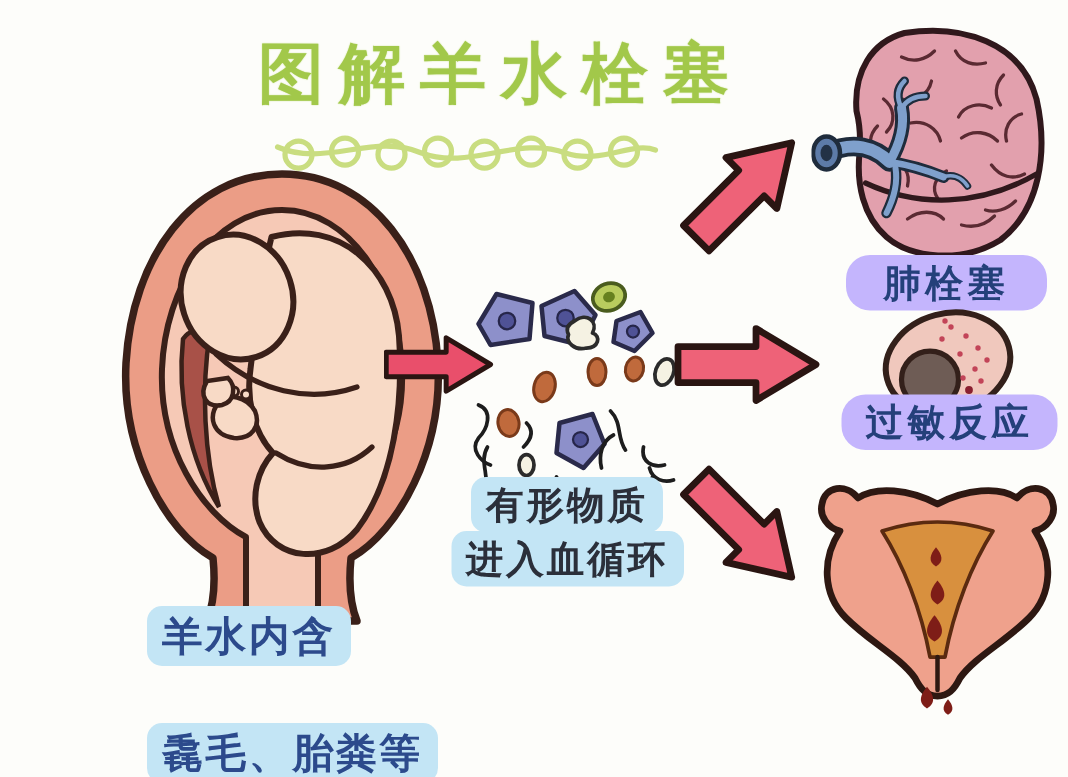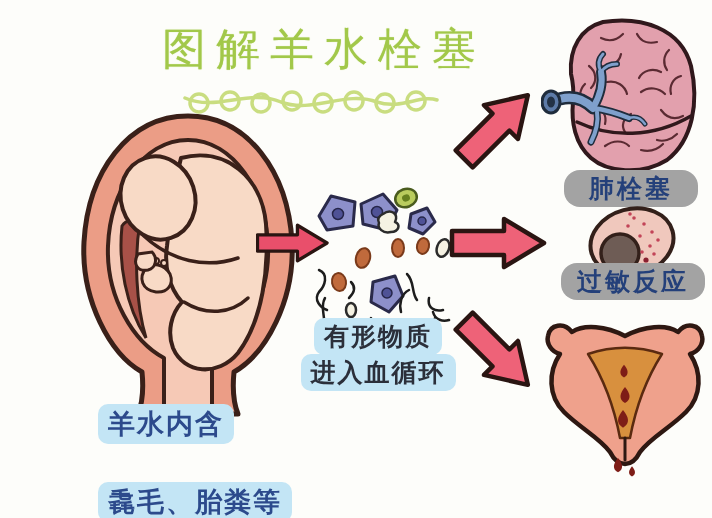--- a/index.html
+++ b/index.html
@@ -3,27 +3,27 @@
 <meta charset="utf-8">
 <style>
   * { margin: 0; padding: 0; box-sizing: border-box; }
   body { font-family: "DejaVu Sans", sans-serif; background: #ffffff; }
   .canvas {
     position: relative; width: 712px; height: 518px;
     background: #fdfdfa; overflow: hidden;
   }
   .abs { position: absolute; }
   .title {
-    left: 162px; top: 20px; width: 290px;
-    font-size: 44px; font-weight: normal; letter-spacing: 10px;
+    left: 172px; top: 20px; width: 290px;
+    font-size: 44px; font-weight: bold; letter-spacing: 10px;
     color: #a2c84a; white-space: nowrap;
     text-shadow: 0 0 1px #c3dd85;
   }
   .pill {
-    background: #a3a3a3; border-radius: 16px;
+    background: #c4b5fd; border-radius: 16px;
     display: flex; align-items: center; justify-content: center;
     font-weight: bold; color: #24407a;
   }
   .pill-lg { font-size: 25px; letter-spacing: 3px; }
   .cap-line {
     display: inline-block; background: #c3e5f5; border-radius: 10px;
     padding: 2px 10px; font-weight: bold; white-space: nowrap;
   }
   .cap-source { color: #2c4a8c; font-size: 27px; letter-spacing: 2px; }
   .cap-process { color: #2b2f3a; font-size: 25px; letter-spacing: 2px; }

